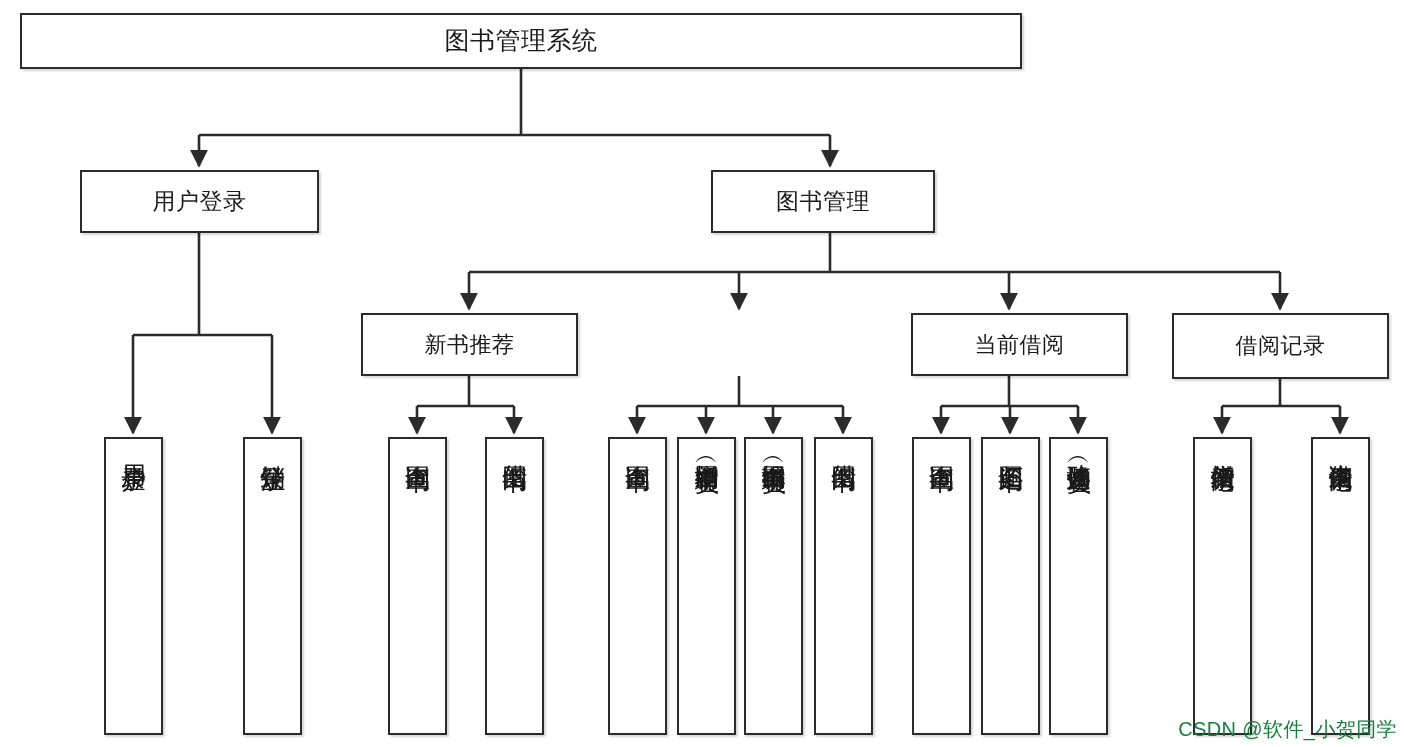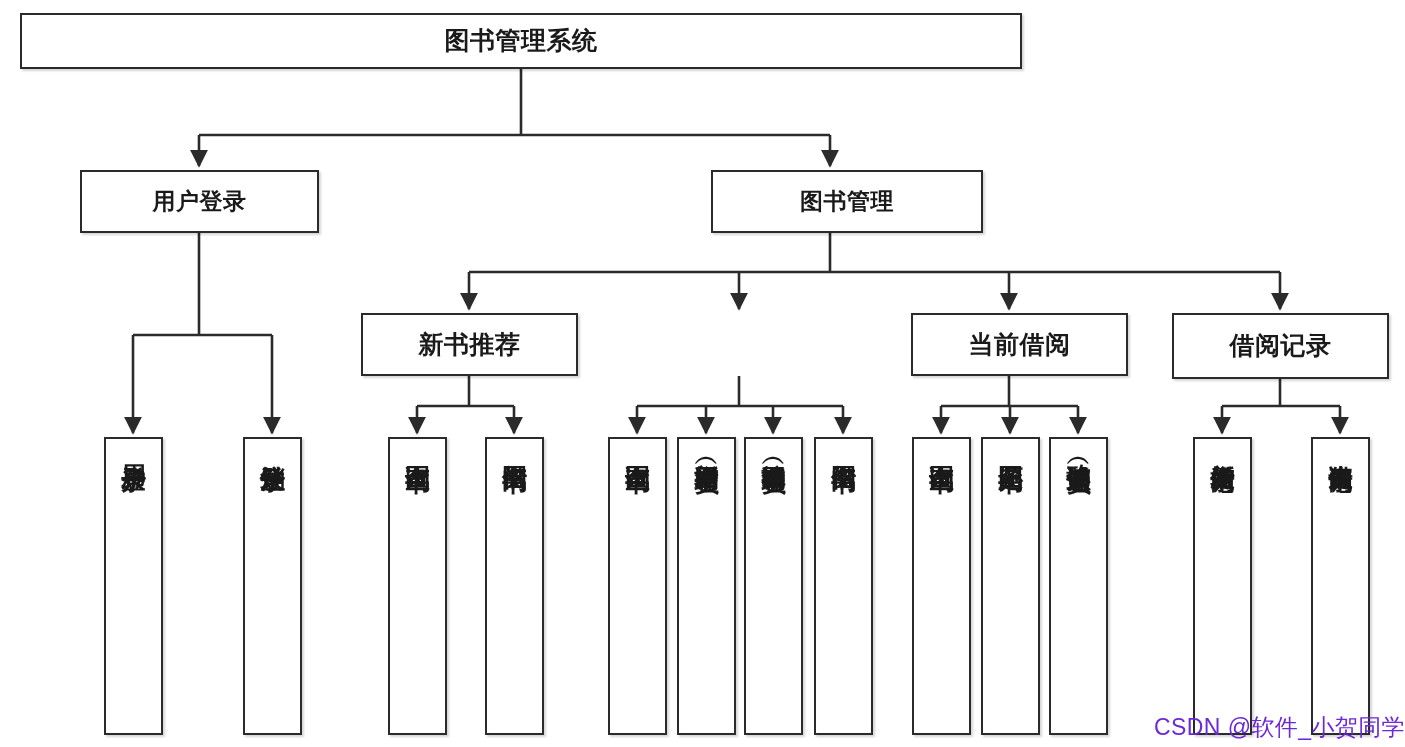--- a/index.html
+++ b/index.html
@@ -29,51 +29,50 @@
   .node {
     position: absolute;
     box-sizing: border-box;
     border: 2px solid #2b2b2b;
     background: #ffffff;
     box-shadow: 2px 2px 2px rgba(0,0,0,0.16);
     display: flex;
     align-items: center;
     justify-content: center;
     color: #1a1a1a;
-    font-weight: bold;
   }
   .node .node-label {
     display: block;
     text-align: center;
     line-height: 1.18;
     letter-spacing: 0.5px;
   }
   .node-root .node-label { font-size: 25px; }
   .node-l2 .node-label  { font-size: 23px; }
-  .node-l3 .node-label  { font-size: 25px; }
+  .node-l3 .node-label  { font-size: 22px; }
   .node-leaf {
     align-items: flex-start;
     justify-content: center;
     padding-top: 6px;
   }
   .node-leaf .node-label {
     writing-mode: vertical-rl;
     text-orientation: upright;
     font-size: 25px;
     line-height: 1.02;
     letter-spacing: 1px;
     white-space: nowrap;
   }
   .node-leaf.leaf-tall .node-label { font-size: 24px; }
   #watermark {
     position: absolute;
-    right: 0;
+    right: 8px;
     bottom: 4px;
-    font-size: 23px;
-    color: #6d28d9;
+    font-size: 20px;
+    color: #15803d;
     letter-spacing: 0.4px;
     white-space: nowrap;
     user-select: none;
   }
 </style>
 </head>
 <body>
 
 <div id="diagram-canvas">
 
@@ -127,21 +126,21 @@
     </g>
   </svg>
 
   <div class="node node-root" style="left:20px; top:13px; width:1002px; height:56px;">
     <span class="node-label">图书管理系统</span>
   </div>
 
   <div class="node node-l2" style="left:80px; top:170px; width:239px; height:63px;">
     <span class="node-label">用户登录</span>
   </div>
-  <div class="node node-l2" style="left:711px; top:170px; width:272px; height:63px;">
+  <div class="node node-l2" style="left:711px; top:170px; width:224px; height:63px;">
     <span class="node-label">图书管理</span>
   </div>
 
   <div class="node node-l3" style="left:361px; top:313px; width:217px; height:63px;">
     <span class="node-label">新书推荐</span>
   </div>
   <div class="node node-l3" style="left:911px; top:313px; width:217px; height:63px;">
     <span class="node-label">当前借阅</span>
   </div>
   <div class="node node-l3" style="left:1172px; top:313px; width:217px; height:66px;">

